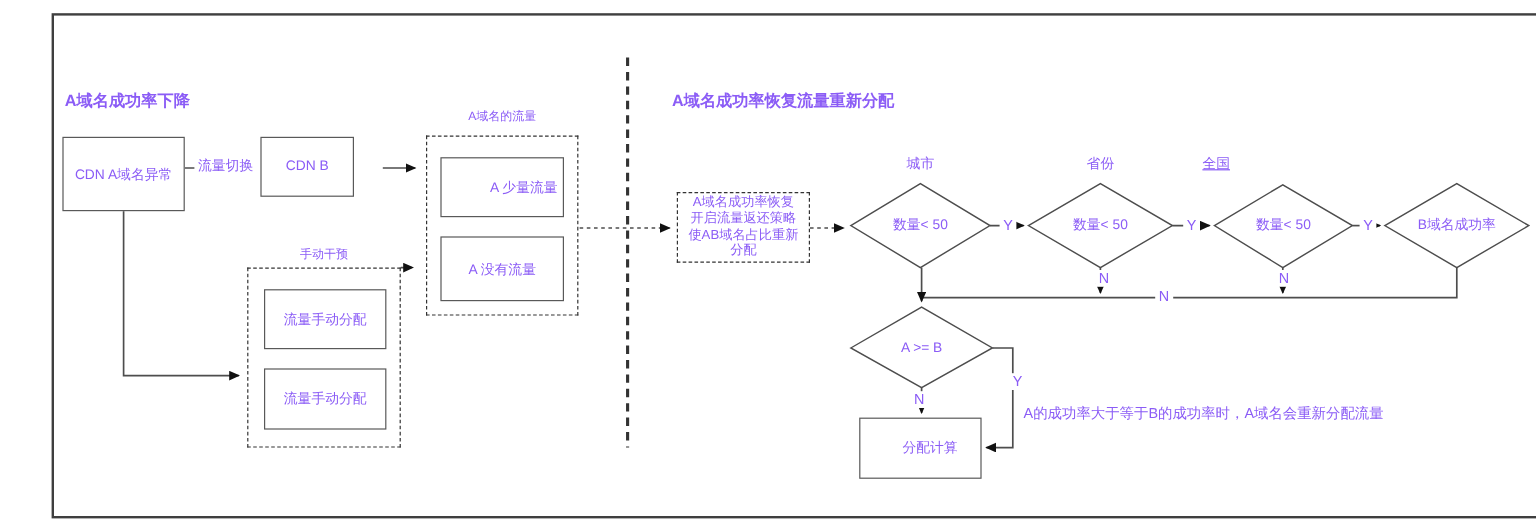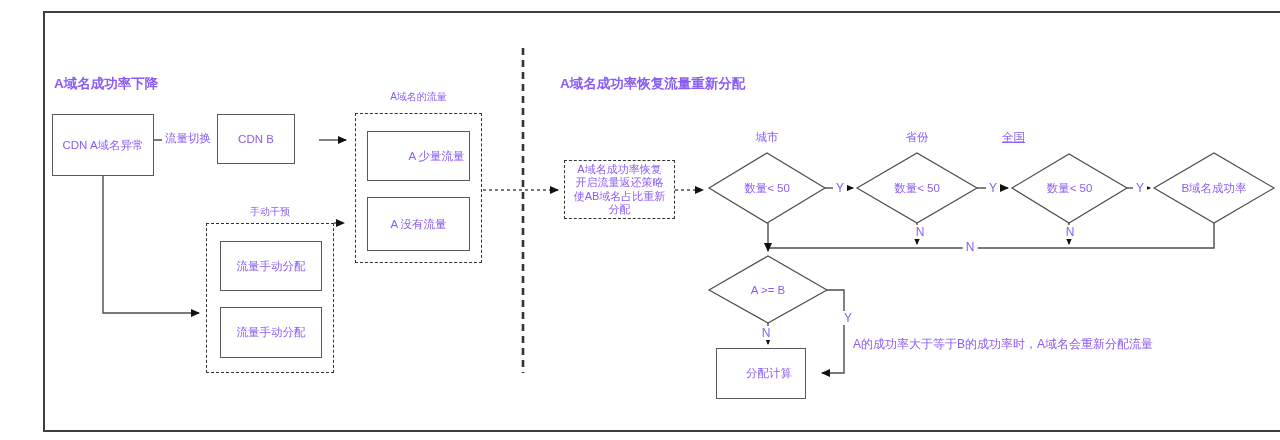--- a/index.html
+++ b/index.html
@@ -122,17 +122,17 @@
 
   <div class="edge-label yn" style="left:808px; top:188px;">Y</div>
   <div class="edge-label yn" style="left:961px; top:188px;">Y</div>
   <div class="edge-label yn" style="left:1108px; top:188px;">Y</div>
   <div class="edge-label yn" style="left:888px; top:232px;">N</div>
   <div class="edge-label yn" style="left:1038px; top:232px;">N</div>
   <div class="edge-label yn" style="left:938px; top:247px;">N</div>
   <div class="edge-label yn" style="left:734px; top:333px;">N</div>
   <div class="edge-label yn" style="left:816px; top:318px;">Y</div>
 
-  <div class="box" style="left:684px; top:348px; width:90px; height:51px;padding-left:16px;">分配计算</div>
+  <div class="box" style="left:684px; top:348px; width:102px; height:51px;padding-left:16px;">分配计算</div>
 
   <div class="note" style="left:821px; top:336px;">A的成功率大于等于B的成功率时，A域名会重新分配流量</div>
 
 </div>
 
 </body></html>

